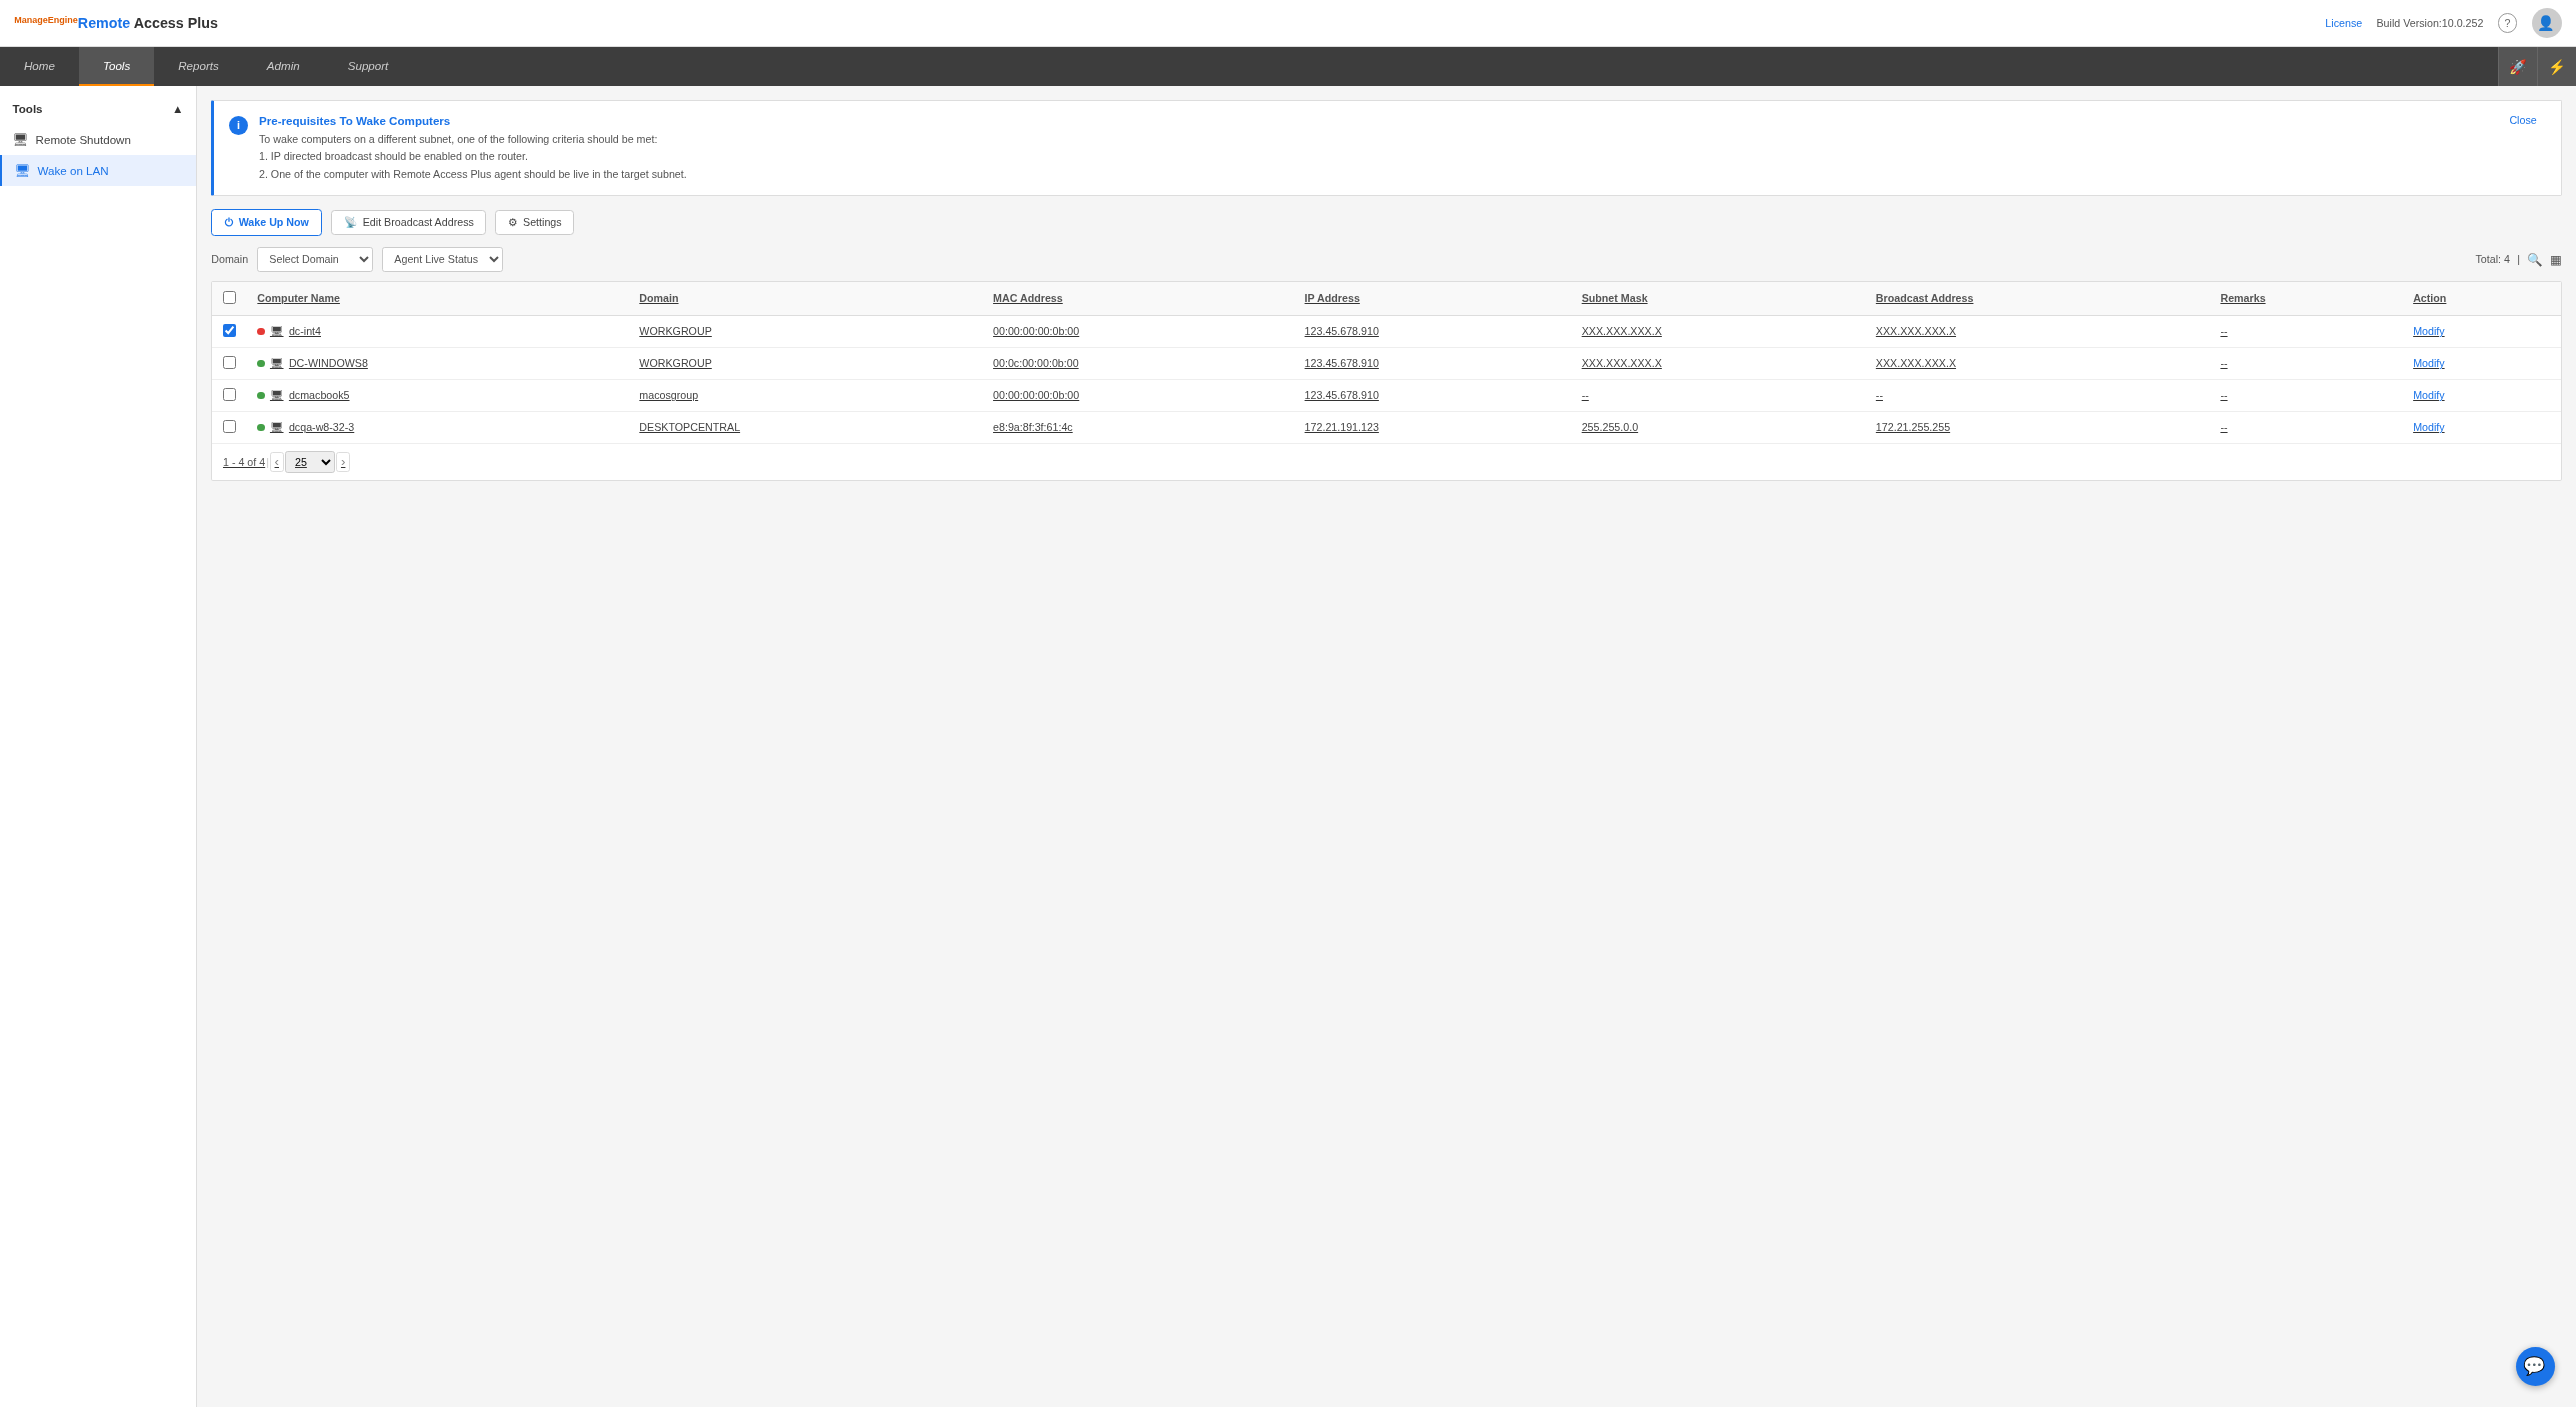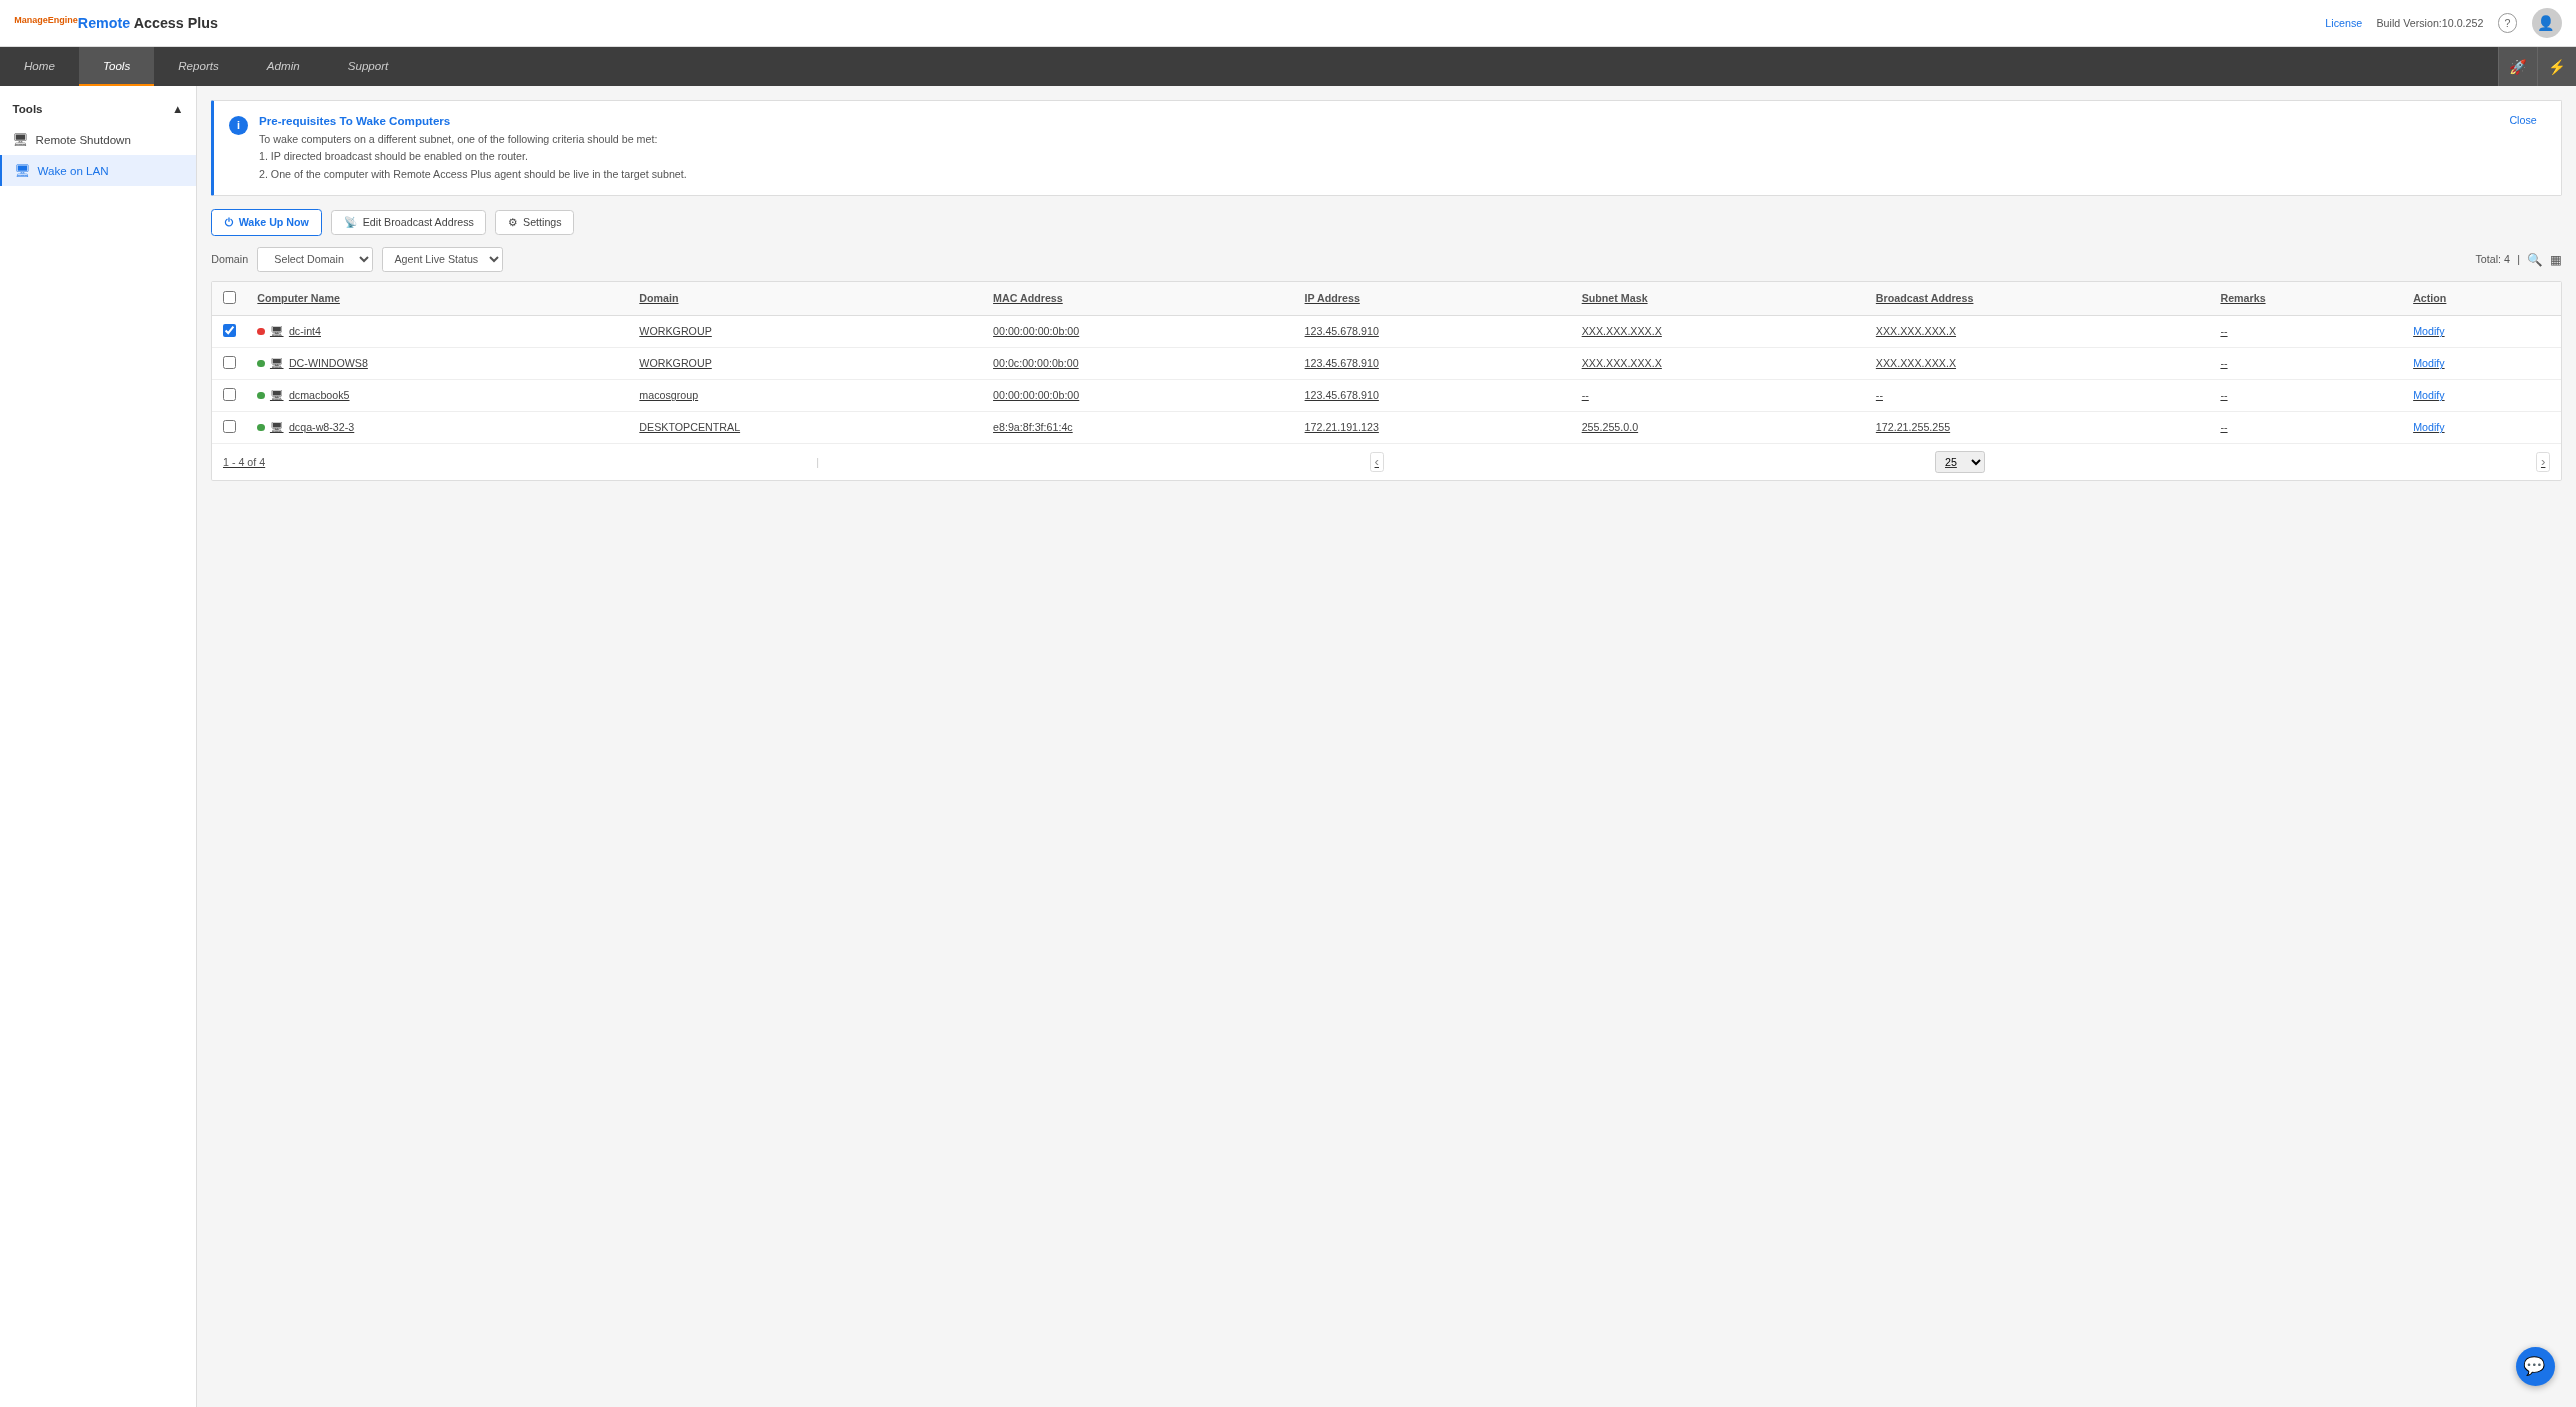--- a/index.html
+++ b/index.html
@@ -204,21 +204,20 @@
     .filter-label { font-size: 10.7px; color: #555; }
     .filter-select {
       padding: 4.5px 7.2px;
       border: 0.9px solid #ccc;
       border-radius: 2.7px;
       font-size: 10.7px;
       color: #555;
       background: #fff;
       cursor: pointer;
       min-width: 116px;
-      text-align: center;
     }
     .filter-total {
       margin-left: auto;
       font-size: 10.7px;
       color: #555;
       display: flex; align-items: center; gap: 7.2px;
     }
     .icon-search { cursor: pointer; font-size: 12.5px; color: #555; }
     .icon-grid { cursor: pointer; font-size: 12.5px; color: #555; }
 
@@ -269,23 +268,23 @@
     .modify-link {
       color: #1a73e8;
       cursor: pointer;
       font-size: 10.7px;
     }
 
     
     .pagination-row {
       display: flex;
       align-items: center;
-      justify-content: space-between;
+      justify-content: flex-start;
       padding: 7.2px 10.7px;
-      gap: 18px;
+      gap: 1px;
       border-top: 0.9px solid #eee;
       font-size: 10.7px;
       color: #555;
     }
     .page-select {
       padding: 2.7px 5.4px;
       border: 0.9px solid #ccc;
       border-radius: 2.7px;
       font-size: 10.7px;
       cursor: pointer;

